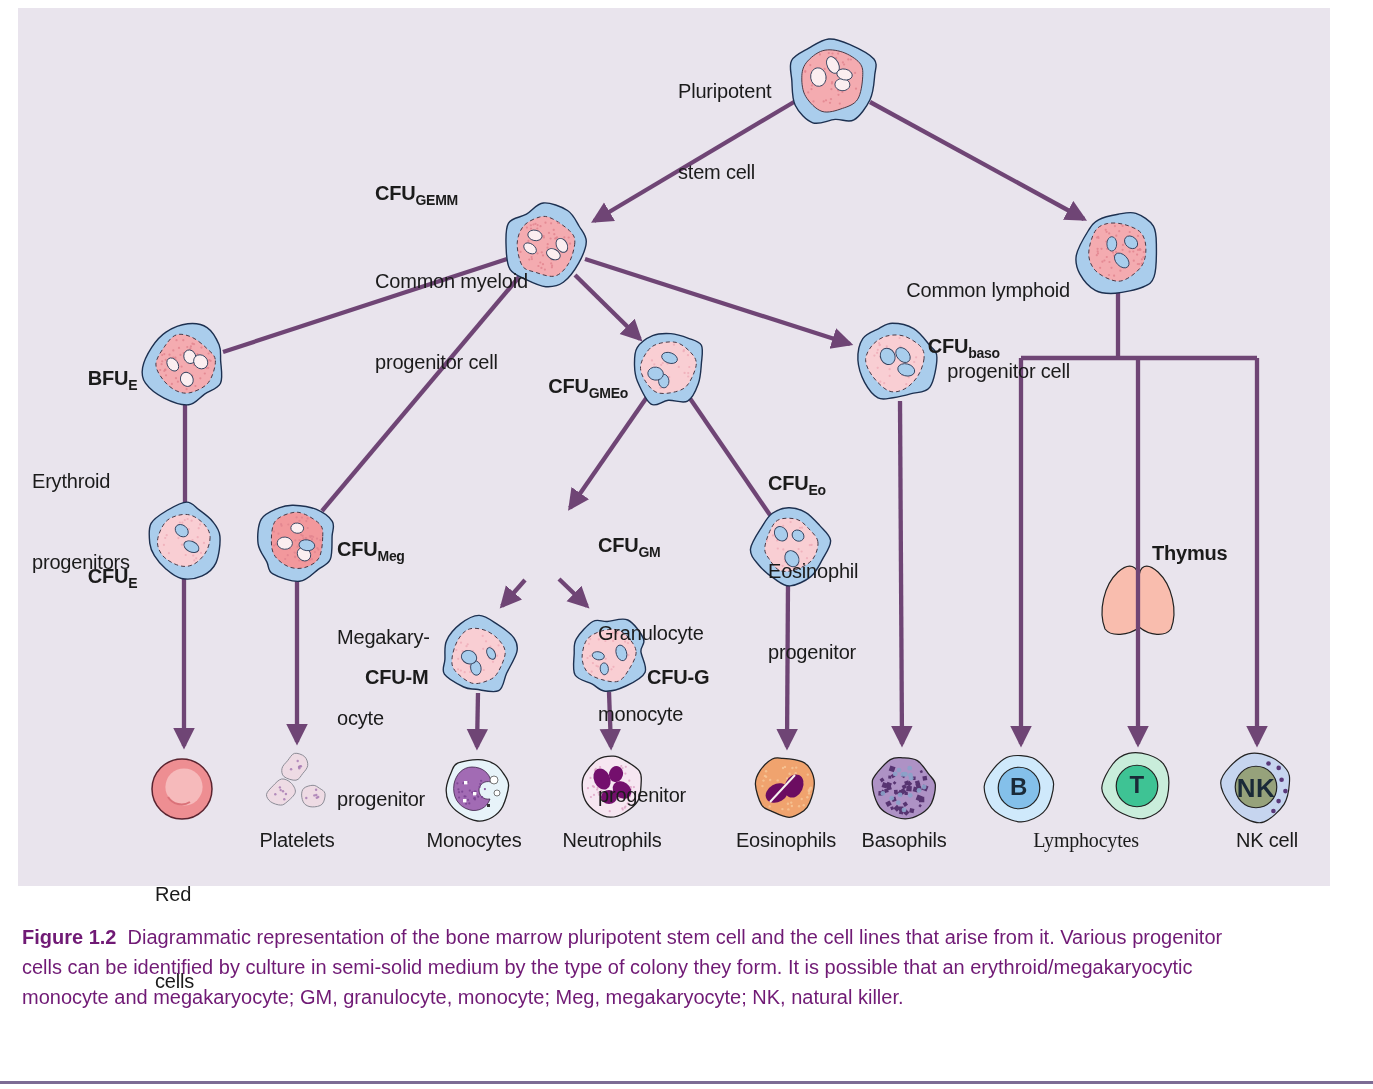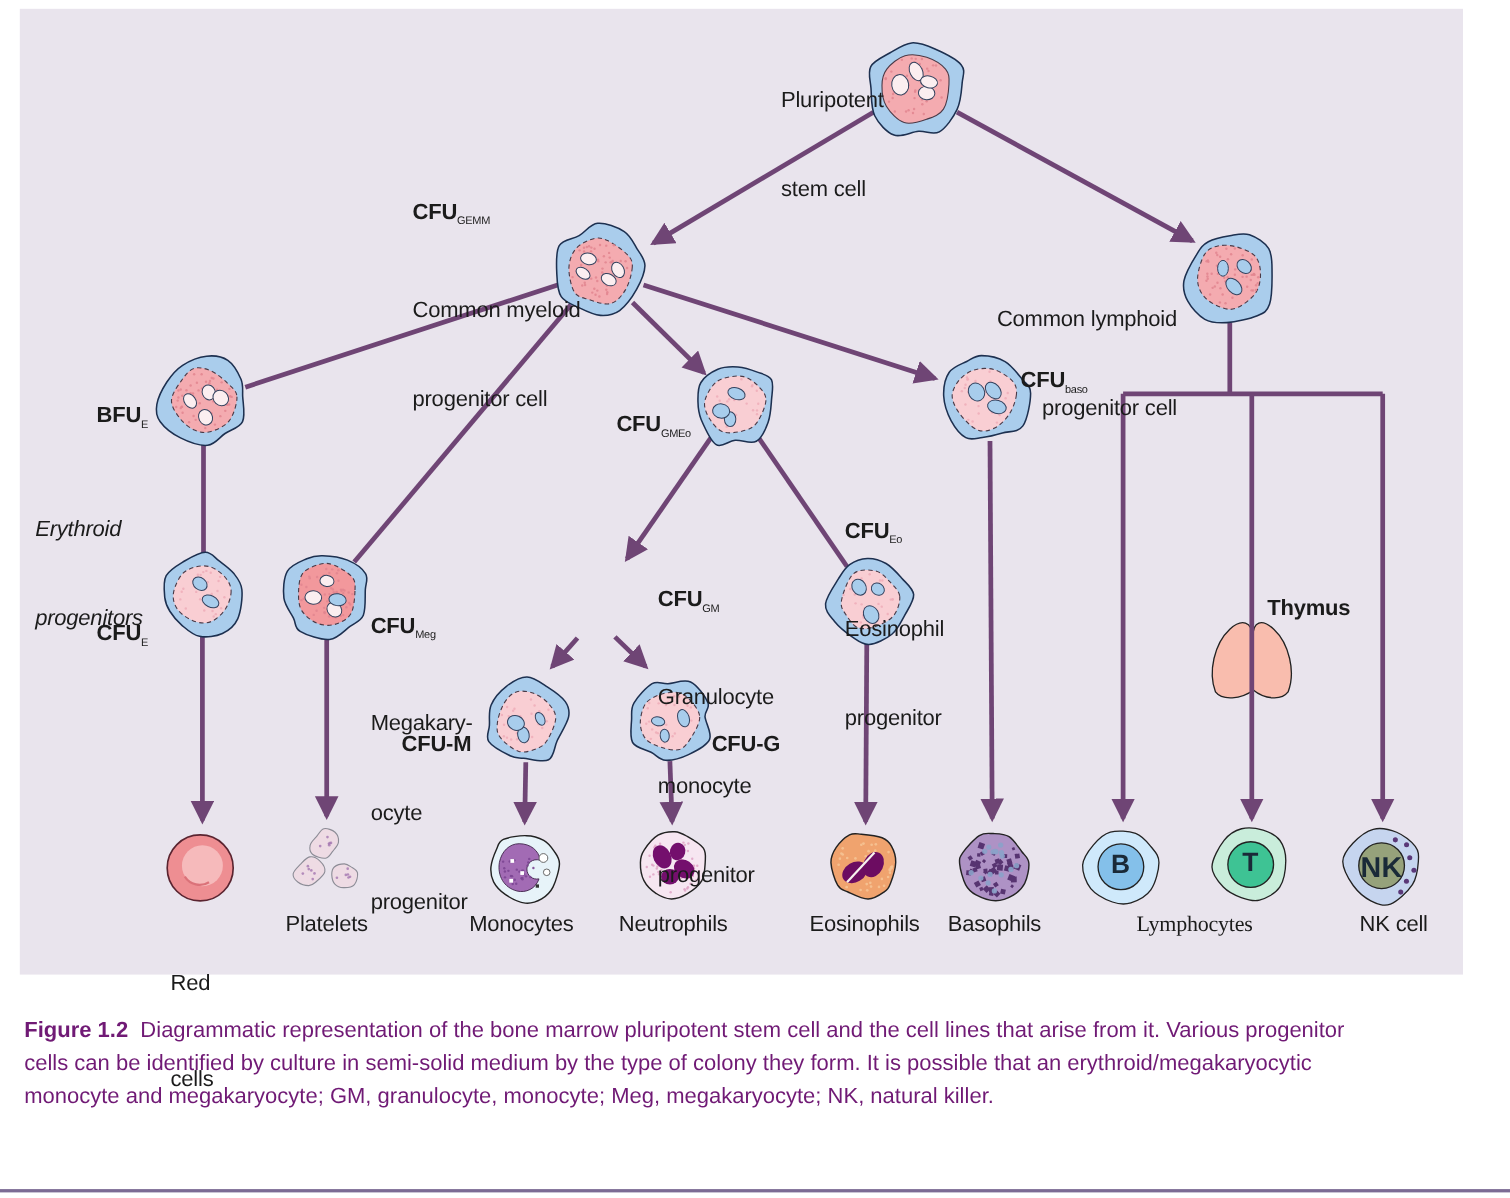--- a/index.html
+++ b/index.html
@@ -3,21 +3,21 @@
 <meta charset="utf-8">
 <style>
   html,body{margin:0;padding:0;background:#ffffff;}
   body{width:1373px;height:1089px;position:relative;overflow:hidden;
        font-family:"Liberation Sans","DejaVu Sans",sans-serif;color:#1b1b1b;}
   #diagram-svg{position:absolute;left:0;top:0;}
   .lbl{position:absolute;font-size:20px;line-height:27px;letter-spacing:-0.2px;white-space:pre;}
   .bold{font-weight:bold;}
   .b-line{font-weight:bold;}
   .r-line{font-weight:normal;}
-  .sb{font-size:10px;font-weight:normal;vertical-align:-5px;letter-spacing:-0.3px;margin-top:44px;}
+  .sb{font-size:14px;font-weight:bold;vertical-align:-5px;letter-spacing:-0.3px;margin-top:44px;}
   .ctr{text-align:center;}
   .rt{text-align:right;}
   .cell-letter{position:absolute;width:44px;text-align:center;font-weight:bold;
                font-size:24px;color:#1a2a38;letter-spacing:0.5px;}
   .caption{position:absolute;left:22px;top:922px;width:1360px;font-size:20px;
            line-height:30px;color:#701a75;}
   .cap-line{white-space:pre;}
   .cap-title{font-weight:bold;}
   .bottom-rule{position:absolute;left:0;top:1081px;width:1373px;height:3px;background:#7c6b94;}
 </style>
@@ -821,50 +821,50 @@
         <circle cx="12.5" cy="-23.5" r="2.3" fill="#5a3878"></circle>
         <circle cx="22.7" cy="-19.1" r="2.3" fill="#5a3878"></circle>
         <circle cx="25.6" cy="-7.3" r="2.3" fill="#5a3878"></circle>
         <circle cx="29.4" cy="4.1" r="2.3" fill="#5a3878"></circle>
         <circle cx="22.6" cy="14.1" r="2.3" fill="#5a3878"></circle>
         <circle cx="17.4" cy="24.0" r="2.3" fill="#5a3878"></circle>
       </g>
     </g>
   </svg>
 
-<div class="lbl" style="left:678px;top:24px;margin-left:32px;">
+<div class="lbl" style="left:678px;top:24px;">
   <div class="r-line">Pluripotent</div>
   <div class="r-line">stem cell</div>
 </div>
 
 <div class="lbl" style="left:375px;top:126px;">
   <div class="b-line"><span>CFU</span><span class="sb">GEMM</span></div>
   <div class="r-line">Common myeloid</div>
   <div class="r-line">progenitor cell</div>
 </div>
 
 <div class="lbl rt" style="left:830px;top:223px;width:240px;">
   <div class="r-line">Common lymphoid</div>
   <div class="r-line">progenitor cell</div>
 </div>
 
 <div class="lbl bold" style="left:77px;top:338px;">
   <span>BFU</span><span class="sb">E</span>
 </div>
 
-<div class="lbl" style="left:32px;top:414px;font-style:italic;">
+<div class="lbl" style="left:32px;top:414px;">
   <div class="r-line">Erythroid</div>
   <div class="r-line">progenitors</div>
 </div>
 
 <div class="lbl bold" style="left:77px;top:536px;">
   <span>CFU</span><span class="sb">E</span>
 </div>
 
-<div class="lbl" style="left:337px;top:502px;">
+<div class="lbl" style="left:337px;top:482px;">
   <div class="b-line"><span>CFU</span><span class="sb">Meg</span></div>
   <div class="r-line">Megakary-</div>
   <div class="r-line">ocyte</div>
   <div class="r-line">progenitor</div>
 </div>
 
 <div class="lbl bold rt" style="left:478px;top:346px;width:150px;">
   <span>CFU</span><span class="sb">GMEo</span>
 </div>
 

